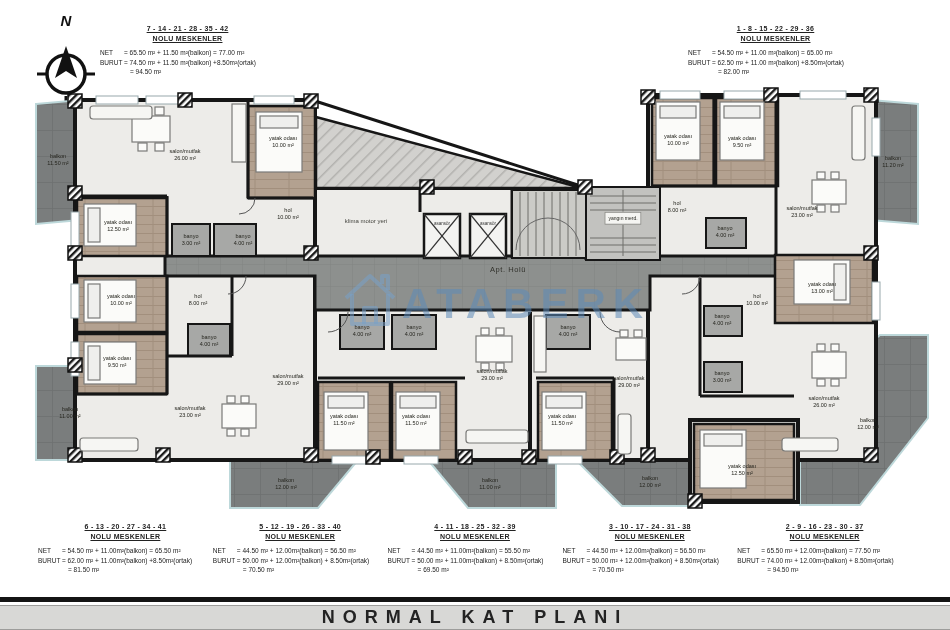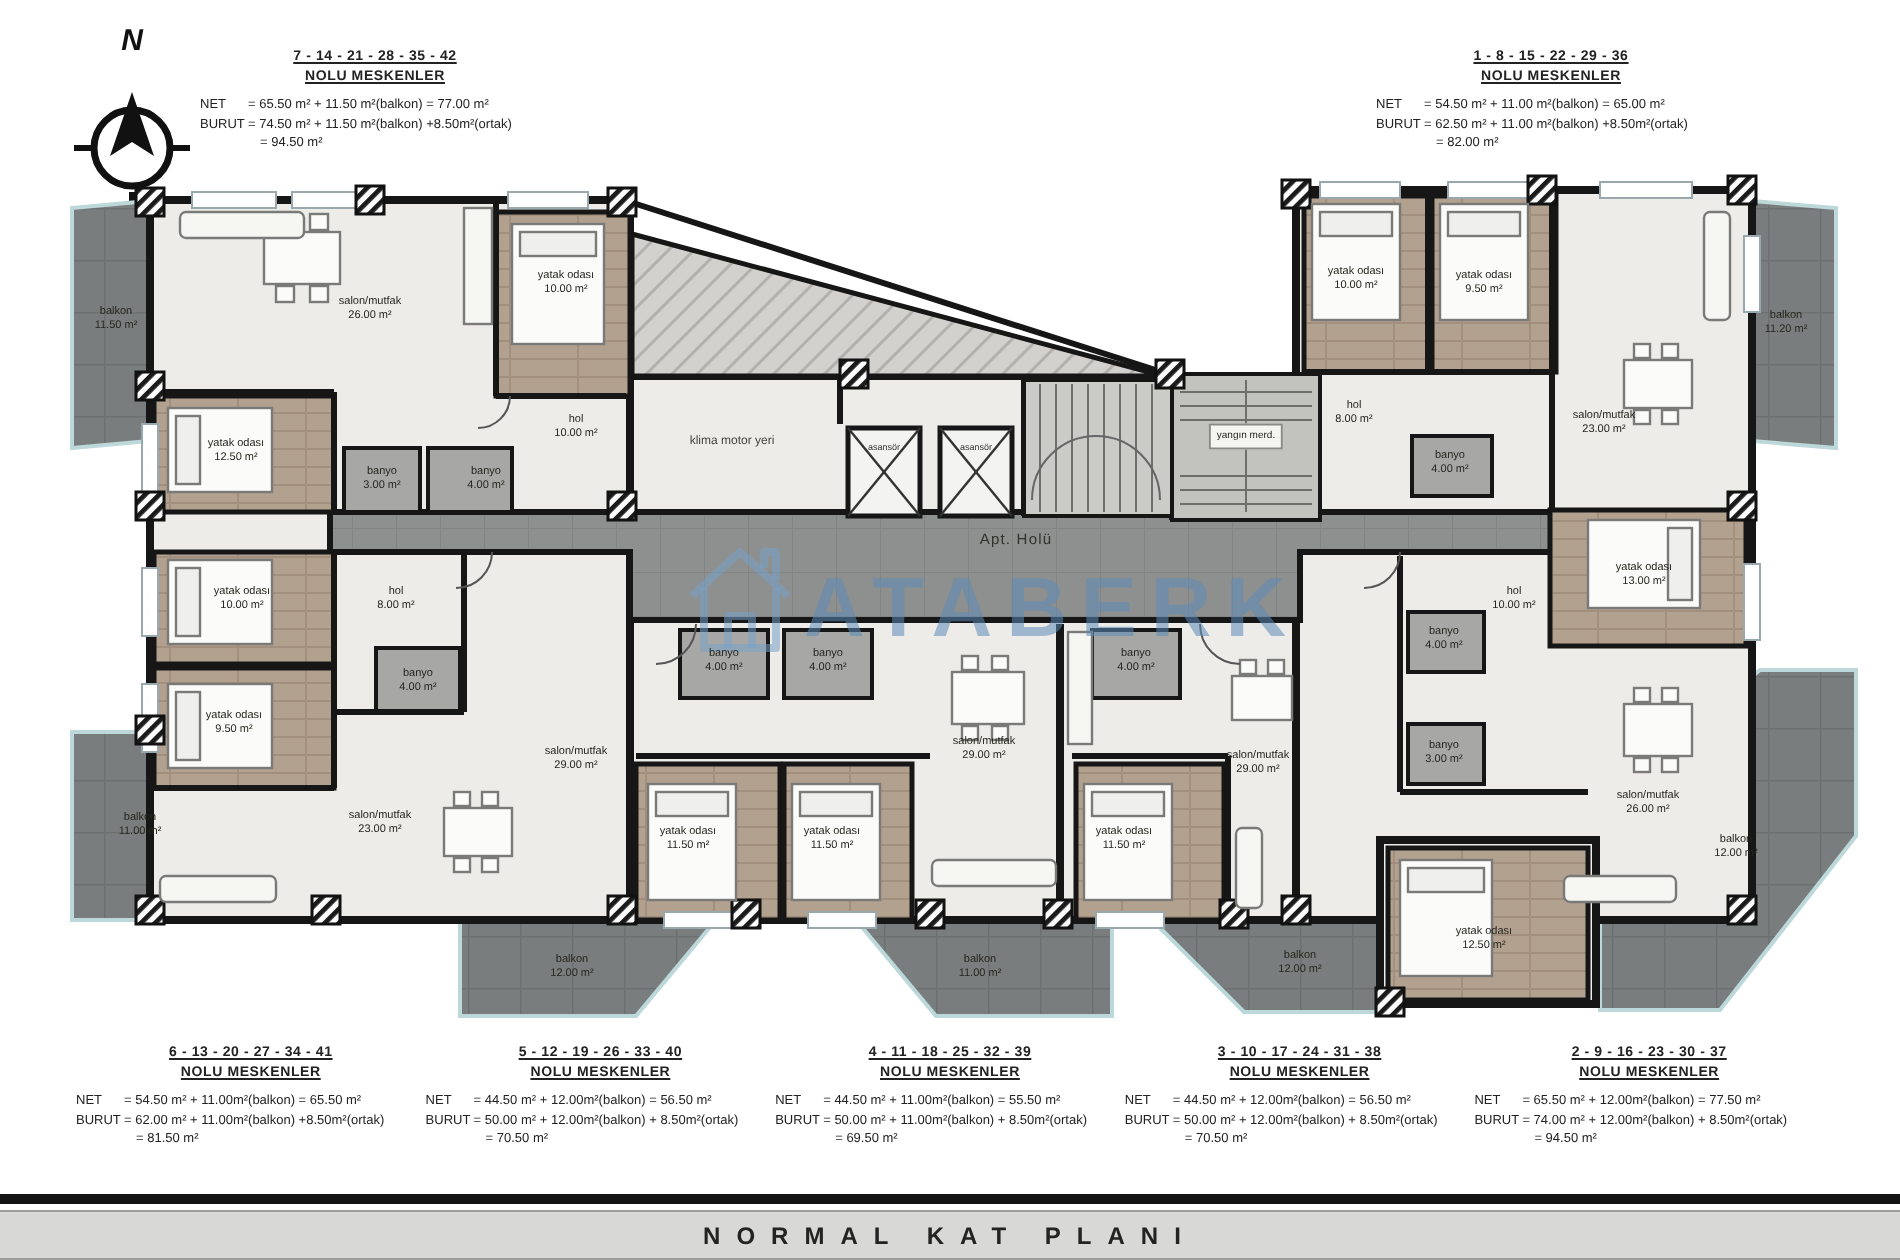--- a/index.html
+++ b/index.html
@@ -45,21 +45,21 @@
   .plabel.hall{font-size:7.5px;letter-spacing:.6px;color:#32322c;}
   .plabel.tiny{font-size:4.5px;color:#333;}
   .plabel.wide{font-size:6px;color:#44443e;}
   .plabel.boxed{background:#f5f5f2;border:1px solid #8a8a86;padding:2px 3px;font-size:5px;}
 
   
   #title-rule{position:absolute;left:0;top:597px;width:950px;height:5px;background:#141414;}
   #title-band{position:absolute;left:0;top:605px;width:950px;height:23px;background:#d8d8d6;
     border-top:1px solid #9d9d9b;border-bottom:1px solid #9d9d9b;
     display:flex;align-items:center;justify-content:center;}
-  #title-band .band-text{font-size:12px;font-weight:bold;letter-spacing:8px;color:#232323;}
+  #title-band .band-text{font-size:18px;font-weight:bold;letter-spacing:8px;color:#232323;}
 </style>
 </head>
 <body>
 
 <div id="page">
 
   <div id="compass">
     <span class="n-label">N</span>
     <svg width="80" height="82" viewBox="0 0 80 82">
       <circle cx="40" cy="48" r="19" fill="none" stroke="#111" stroke-width="3.5"></circle>

